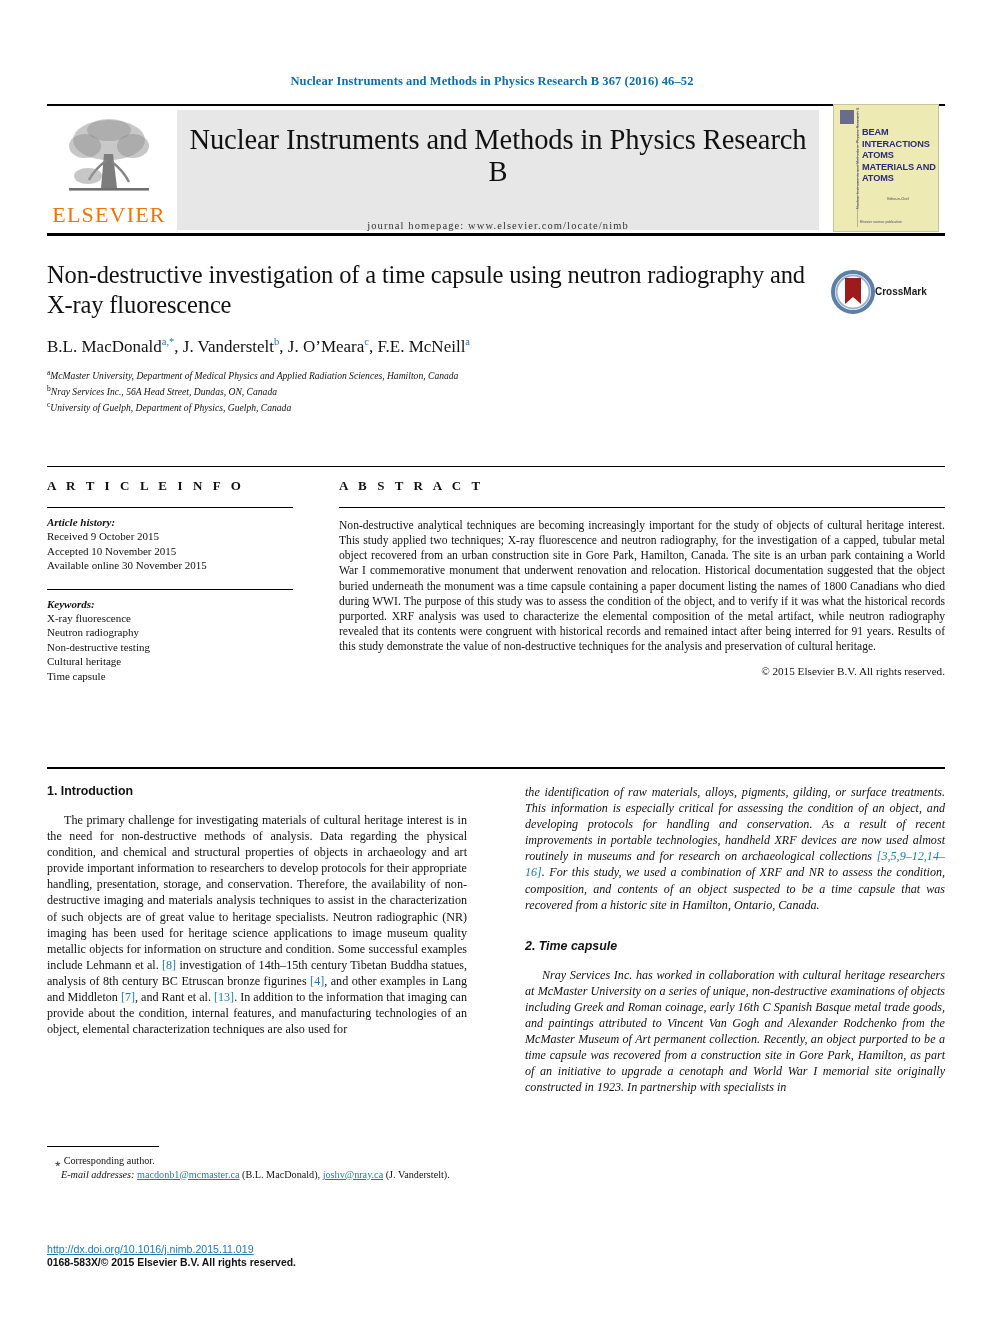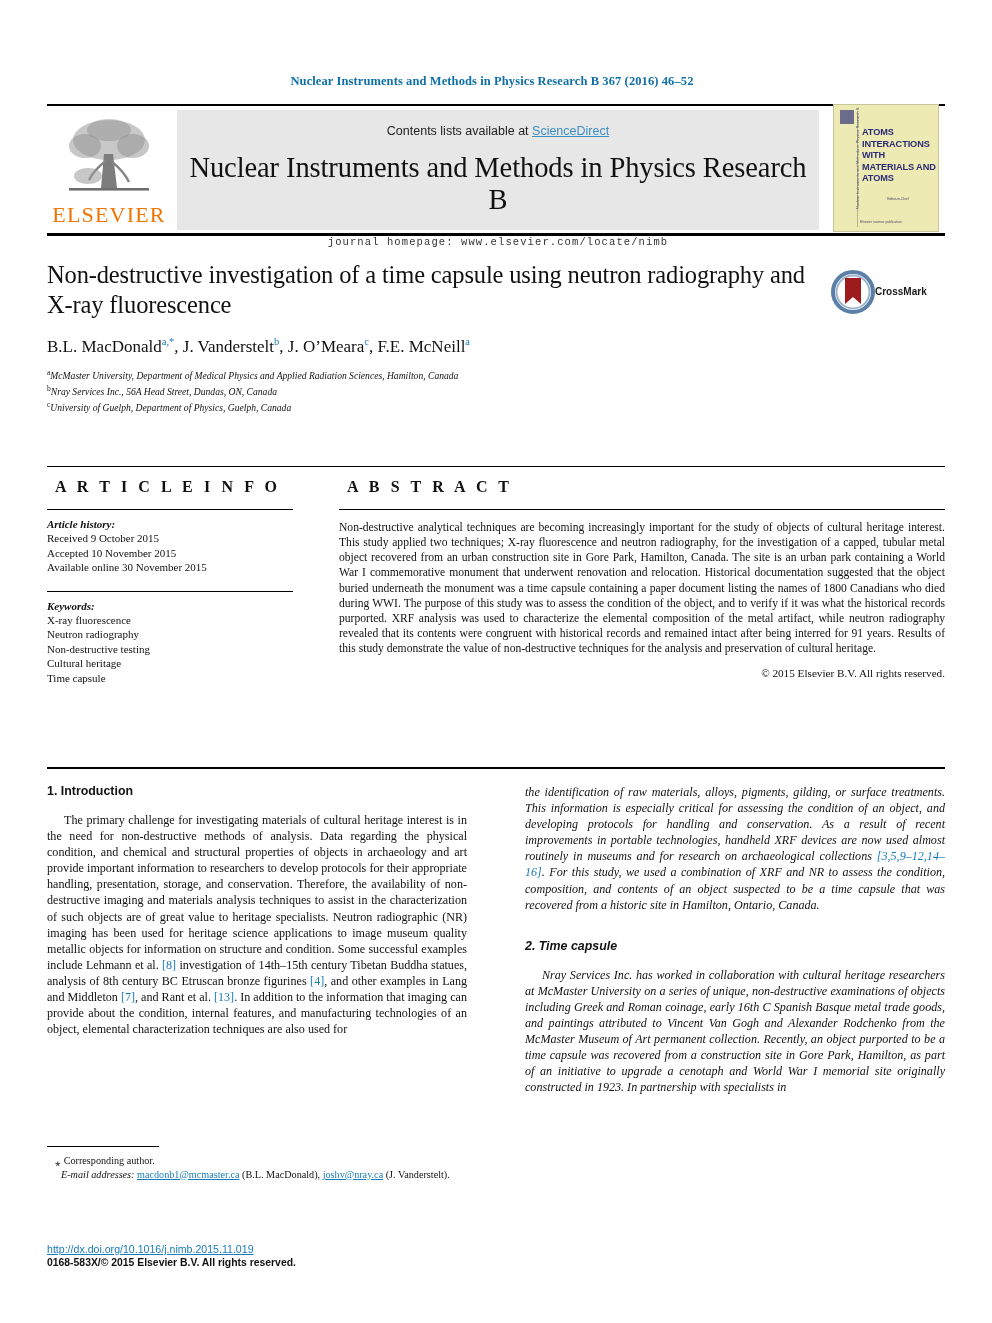--- a/index.html
+++ b/index.html
@@ -98,25 +98,25 @@
     color: #3a8fc4;
   }
   .journal-title {
     font-family: "Liberation Serif", serif;
     font-size: 28.5px;
     color: #111;
     margin-top: 14px;
     letter-spacing: -0.1px;
   }
   .homepage-line {
-    font-family: Liberation Mono, monospace;
+    font-family: Liberation Serif, serif;
     font-size: 10.5px;
     color: #333;
     letter-spacing: 1.1px;
-    margin-top: 20px;
+    margin-top: 32px;
   }
   .cover-block {
     position: absolute;
     right: 0;
     top: 0;
     width: 118px;
     height: 132px;
   }
   .cover-img {
     position: absolute;
@@ -269,25 +269,24 @@
     width: 246px;
   }
   .col-abstract {
     position: absolute;
     left: 292px;
     top: 12px;
     width: 606px;
   }
   .sec-head {
     font-family: "Liberation Serif", serif;
-    font-size: 16px;
+    font-size: 13px;
     font-weight: bold;
     letter-spacing: 3.6px;
     color: #111;
-    margin-left: 8px;
   }
   .hr-thin {
     height: 1px;
     background: #000;
     margin-top: 13px;
   }
   .info-group {
     margin-top: 7px;
     font-family: "Liberation Serif", serif;
     font-size: 11px;
@@ -416,34 +415,31 @@
           <path d="M44 46 C36 52 30 58 26 66" stroke="#858585" stroke-width="2.4" fill="none"></path>
           <path d="M49 48 C57 54 62 60 66 68" stroke="#858585" stroke-width="2.4" fill="none"></path>
           <ellipse cx="25" cy="62" rx="14" ry="8" fill="#999" opacity="0.55"></ellipse>
           <rect x="6" y="74" width="80" height="2.6" fill="#6f6f6f"></rect>
         </g>
       </svg>
       <div class="elsevier-word">ELSEVIER</div>
     </div>
 
     <div class="journal-banner">
-      <div class="contents-line">
-        <span>Contents lists available at </span><a class="sd" href="#">ScienceDirect</a>
-      </div>
       <div class="journal-title">Nuclear Instruments and Methods in Physics Research B</div>
       <div class="homepage-line">journal homepage: www.elsevier.com/locate/nimb</div>
     </div>
 
     <div class="cover-block">
       <div class="cover-img">
         <div class="cover-elsevier-mark"></div>
         <div class="cover-spine">
           <div class="cover-spine-text">Nuclear Instruments and Methods in Physics Research B</div>
         </div>
-        <div class="cover-heading">ATOMS INTERACTIONS WITH MATERIALS AND ATOMS</div>
+        <div class="cover-heading">BEAM INTERACTIONS ATOMS MATERIALS AND ATOMS</div>
         <div class="cover-sub">Editor-in-Chief</div>
         <div class="cover-foot">Elsevier science publication</div>
       </div>
     </div>
 
     <div class="rule-bottom"></div>
   </div>
 
   <div class="title-area">
     <h1 class="article-title">Non-destructive investigation of a time capsule using neutron radiography and X-ray fluorescence</h1>

